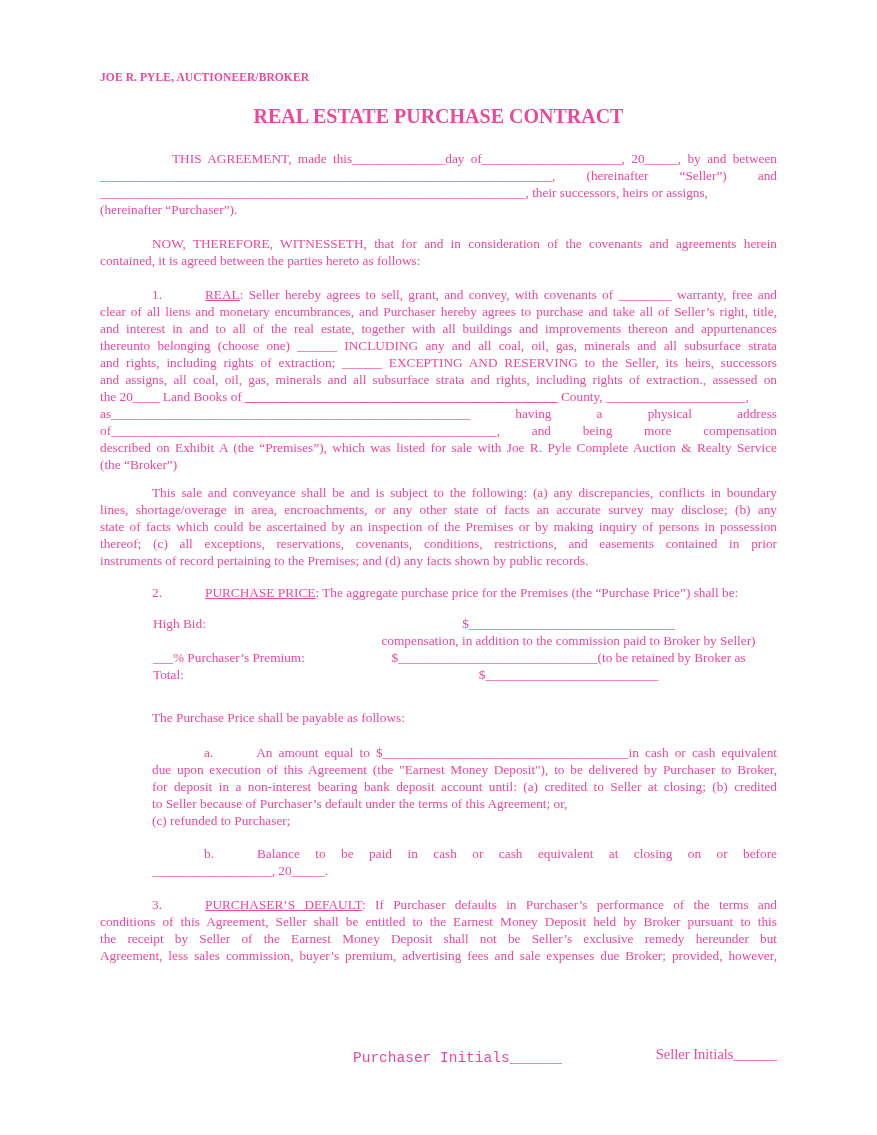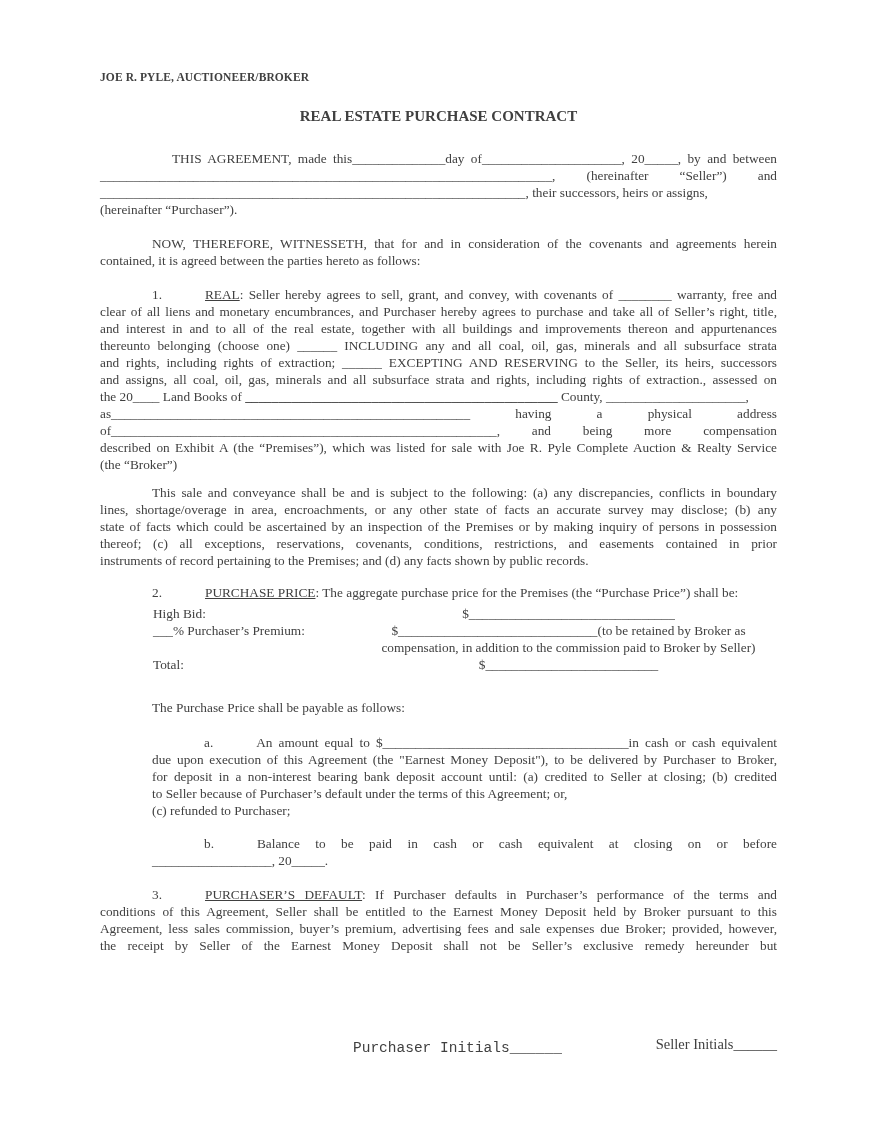--- a/index.html
+++ b/index.html
@@ -3,44 +3,44 @@
 <meta charset="utf-8">
 <style>
   * { margin:0; padding:0; box-sizing:border-box; }
   html,body { background:#ffffff; }
   body { width:877px; height:1135px; overflow:hidden; }
   .page {
     width:877px; height:1135px;
     background:#ffffff;
     padding:70px 100px 0 100px;
     font-family:"Liberation Serif","DejaVu Serif",serif;
-    color:#404040;
+    color:#ec4899;
     font-size:13.3px;
     line-height:17px;
     position:relative;
   }
   .hdr { font-weight:bold; font-size:11.5px; line-height:15px; letter-spacing:0.1px; }
-  .title { font-weight:bold; font-size:15px; line-height:18px; text-align:center; margin-top:22px; }
+  .title { font-weight:bold; font-size:20px; line-height:18px; text-align:center; margin-top:22px; }
   .para { margin-top:17px; }
   .para.cont { margin-top:0; }
   .mt25 { margin-top:25px; }
   .mt11 { margin-top:11px; }
   .mt15 { margin-top:15px; }
   .mt16 { margin-top:16px; }
   .mt18 { margin-top:18px; }
   .mt26 { margin-top:26px; }
   .line { text-align:left; white-space:normal; }
   .line.jl { text-align:justify; text-align-last:justify; }
   .ind72 .line:first-child { text-indent:72px; }
   .ind52 .line:first-child { text-indent:52px; }
   .pad52 { padding-left:52px; }
   .tab { display:inline-block; width:43px; }
   .u { text-decoration:underline; }
   .b { font-weight:bold; }
-  .ptable { margin-top:4px; }
+  .ptable { margin-top:14px; }
   .prow { display:flex; }
   .plabel { display:inline-block; margin-left:53px; width:207px; flex:none; }
   .pvalue { display:inline-block; flex:1;text-align:center; }
   .footer { margin-top:82px; position:relative; height:20px; font-size:14.5px;text-align:right; }
   .footer .pi { position:absolute; left:253px; top:4px;font-family:Liberation Mono, monospace; }
 </style>
 </head>
 <body>
 
 <div class="page">
@@ -88,26 +88,26 @@
   <div class="para ind52 mt15">
       <div class="line"><span>2.</span><span class="tab"></span><span class="u">PURCHASE PRICE</span><span>: The aggregate purchase price for the Premises (the “Purchase Price”) shall be:</span></div>
     </div>
 
   <div class="ptable">
       <div class="prow">
         <span class="plabel">High Bid:</span>
         <span class="pvalue">$_______________________________</span>
       </div>
       <div class="prow">
+        <span class="plabel"></span>
+        <span class="pvalue">compensation, in addition to the commission paid to Broker by Seller)</span>
+      </div>
+      <div class="prow">
         <span class="plabel">___% Purchaser’s Premium:</span>
         <span class="pvalue">$______________________________(to be retained by Broker as</span>
-      </div>
-      <div class="prow">
-        <span class="plabel"></span>
-        <span class="pvalue">compensation, in addition to the commission paid to Broker by Seller)</span>
       </div>
       <div class="prow">
         <span class="plabel">Total:</span>
         <span class="pvalue">$__________________________</span>
       </div>
     </div>
 
   <div class="para ind52 mt26">
       <div class="line"><span>The Purchase Price shall be payable as follows:</span></div>
     </div>
@@ -123,21 +123,21 @@
     </div>
 
   <div class="para pad52 ind52 mt16">
       <div class="line jl"><span>b.</span><span class="tab"></span><span>Balance to be paid in cash or cash equivalent at closing on or before</span></div>
       <div class="line"><span>__________________, 20_____.</span></div>
     </div>
 
   <div class="para ind52 jall">
       <div class="line jl"><span>3.</span><span class="tab"></span><span class="u">PURCHASER’S DEFAULT</span><span>: If Purchaser defaults in Purchaser’s performance of the terms and</span></div>
       <div class="line jl"><span>conditions of this Agreement, Seller shall be entitled to the Earnest Money Deposit held by Broker pursuant to this</span></div>
+      <div class="line jl"><span>the receipt by Seller of the Earnest Money Deposit shall not be Seller’s exclusive remedy hereunder but</span></div>
       <div class="line jl"><span>Agreement, less sales commission, buyer’s premium, advertising fees and sale expenses due Broker; provided, however,</span></div>
-      <div class="line jl"><span>the receipt by Seller of the Earnest Money Deposit shall not be Seller’s exclusive remedy hereunder but</span></div>
     </div>
 
   <div class="footer">
     <span>Seller Initials______</span>
     <span class="pi">Purchaser Initials______</span>
   </div>
 </div>
 
 </body></html>

